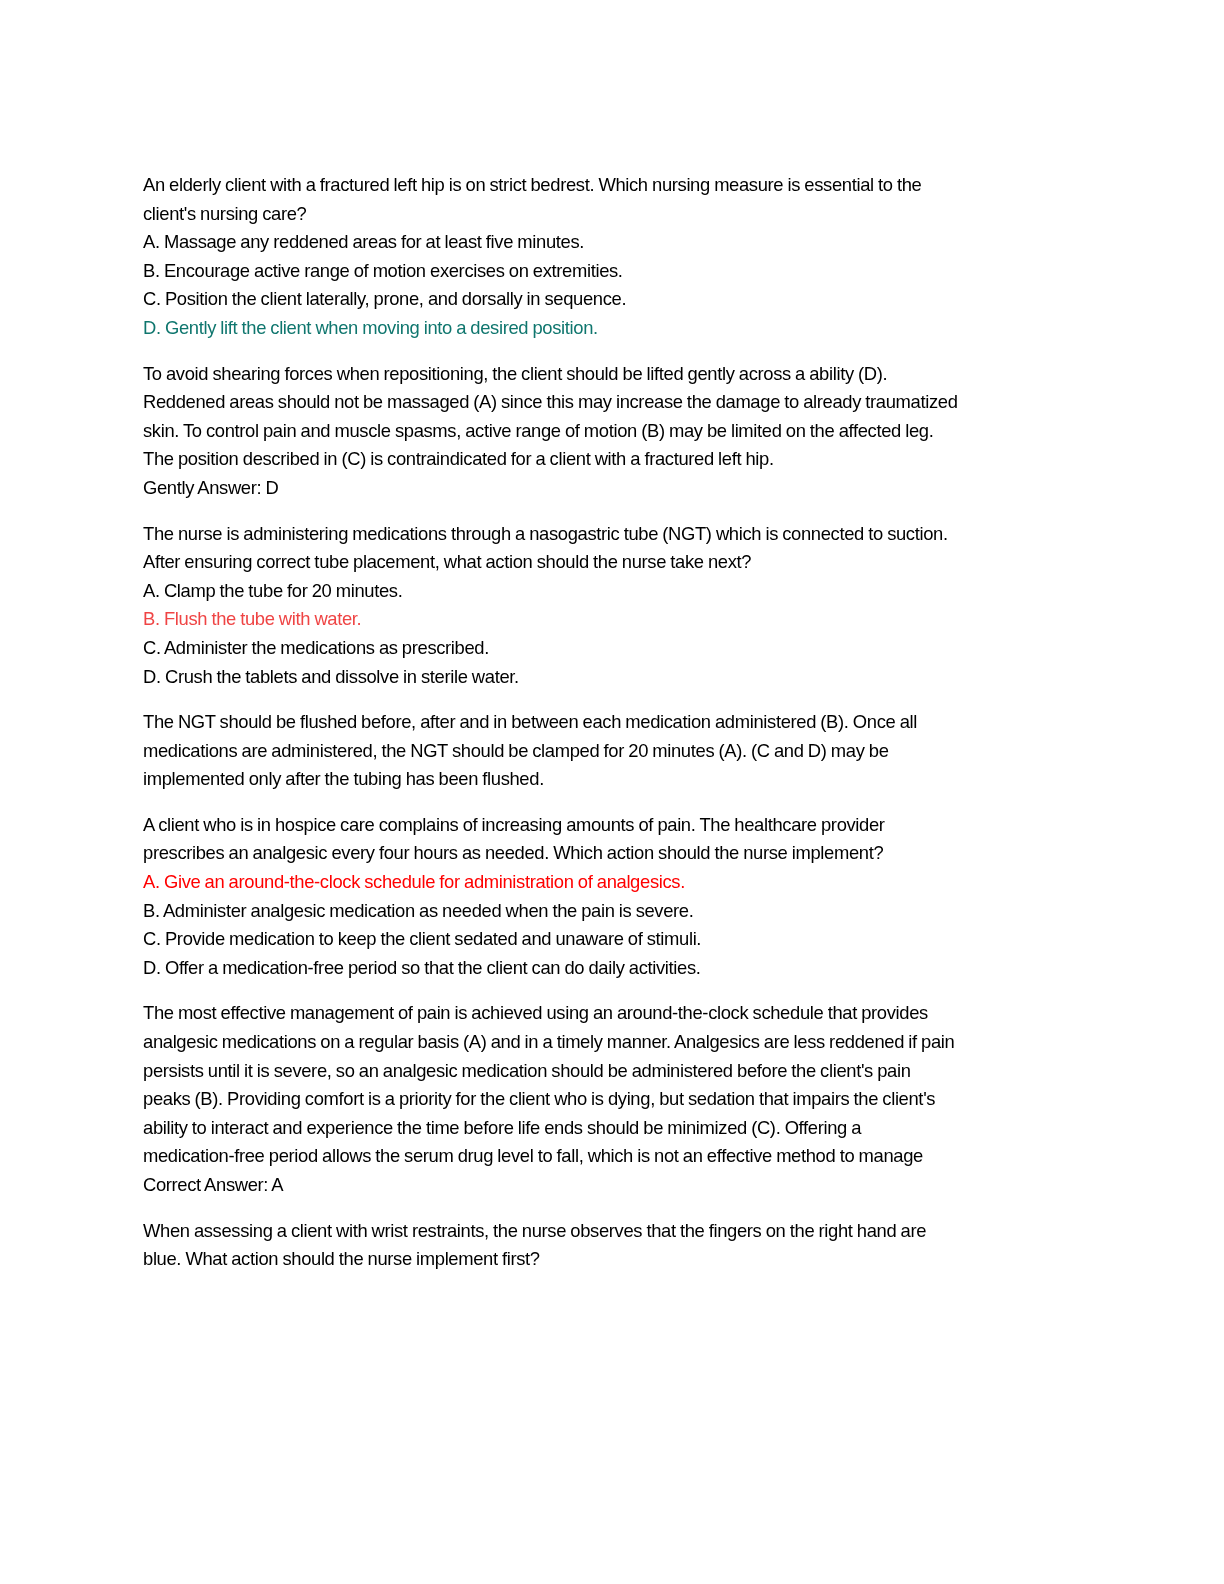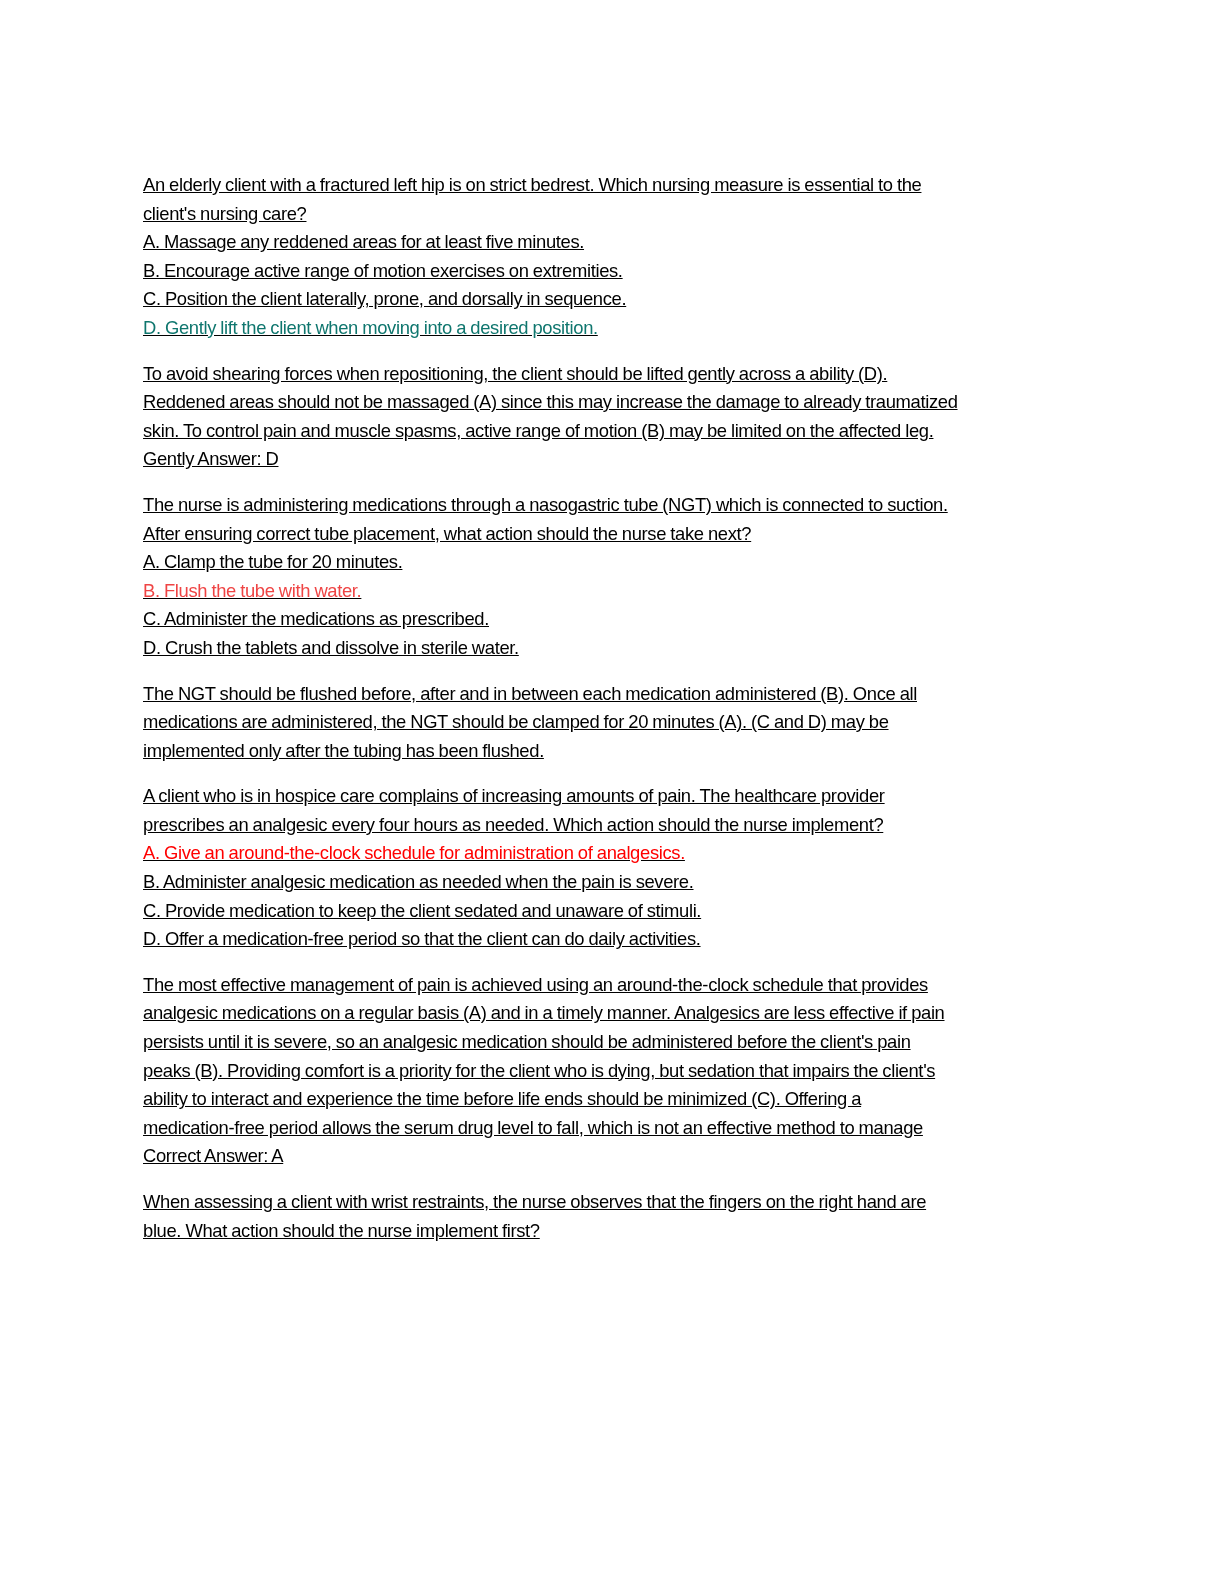--- a/index.html
+++ b/index.html
@@ -7,21 +7,20 @@
     .page {
       position: absolute;
       left: 143px;
       top: 171px;
       width: 935px;
       font-family: "Liberation Sans", sans-serif;
       font-size: 18.4px;
       color: #000000;
       letter-spacing: -0.35px;
       word-spacing: -0.5px;
-      text-decoration: underline;
     }
     .line { height: 28.6px; line-height: 28.6px; white-space: nowrap; }
     .correct { color: #ff0000; }
     .block { margin-bottom: 17px; }
   </style>
 </head>
 <body>
 
 <div class="page">
 
@@ -30,20 +29,21 @@
     <div class="line">client's nursing care?</div>
     <div class="line">A. Massage any reddened areas for at least five minutes.</div>
     <div class="line">B. Encourage active range of motion exercises on extremities.</div>
     <div class="line">C. Position the client laterally, prone, and dorsally in sequence.</div>
     <div class="line correct" style="color: #0f766e;">D. Gently lift the client when moving into a desired position.</div>
   </div>
   <div class="block">
     <div class="line">To avoid shearing forces when repositioning, the client should be lifted gently across a ability (D).</div>
     <div class="line">Reddened areas should not be massaged (A) since this may increase the damage to already traumatized</div>
     <div class="line">skin. To control pain and muscle spasms, active range of motion (B) may be limited on the affected leg.</div>
+    <div class="line">The position described in (C) is contraindicated for a client with a fractured left hip.</div>
     <div class="line">Gently Answer: D</div>
   </div>
 
   <div class="block">
     <div class="line">The nurse is administering medications through a nasogastric tube (NGT) which is connected to suction.</div>
     <div class="line">After ensuring correct tube placement, what action should the nurse take next?</div>
     <div class="line">A. Clamp the tube for 20 minutes.</div>
     <div class="line correct" style="color: #ef4444;">B. Flush the tube with water.</div>
     <div class="line">C. Administer the medications as prescribed.</div>
     <div class="line">D. Crush the tablets and dissolve in sterile water.</div>
@@ -57,21 +57,21 @@
   <div class="block">
     <div class="line">A client who is in hospice care complains of increasing amounts of pain. The healthcare provider</div>
     <div class="line">prescribes an analgesic every four hours as needed. Which action should the nurse implement?</div>
     <div class="line correct" style="color: rgb(255, 0, 0);">A. Give an around-the-clock schedule for administration of analgesics.</div>
     <div class="line">B. Administer analgesic medication as needed when the pain is severe.</div>
     <div class="line">C. Provide medication to keep the client sedated and unaware of stimuli.</div>
     <div class="line">D. Offer a medication-free period so that the client can do daily activities.</div>
   </div>
   <div class="block">
     <div class="line">The most effective management of pain is achieved using an around-the-clock schedule that provides</div>
-    <div class="line">analgesic medications on a regular basis (A) and in a timely manner. Analgesics are less effective if pain</div>
+    <div class="line">analgesic medications on a regular basis (A) and in a timely manner. Analgesics are less reddened if pain</div>
     <div class="line">persists until it is severe, so an analgesic medication should be administered before the client's pain</div>
     <div class="line">peaks (B). Providing comfort is a priority for the client who is dying, but sedation that impairs the client's</div>
     <div class="line">ability to interact and experience the time before life ends should be minimized (C). Offering a</div>
     <div class="line">medication-free period allows the serum drug level to fall, which is not an effective method to manage</div>
     <div class="line">Correct Answer: A</div>
   </div>
 
   <div class="block">
     <div class="line">When assessing a client with wrist restraints, the nurse observes that the fingers on the right hand are</div>
     <div class="line">blue. What action should the nurse implement first?</div>

